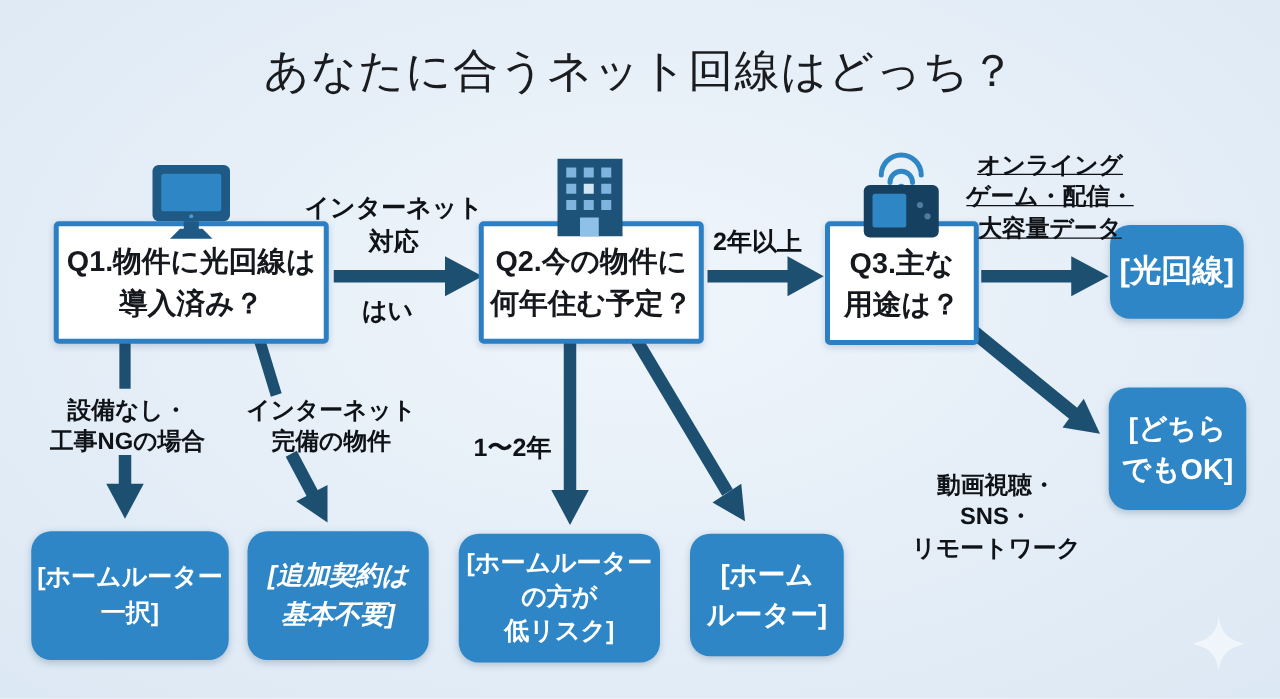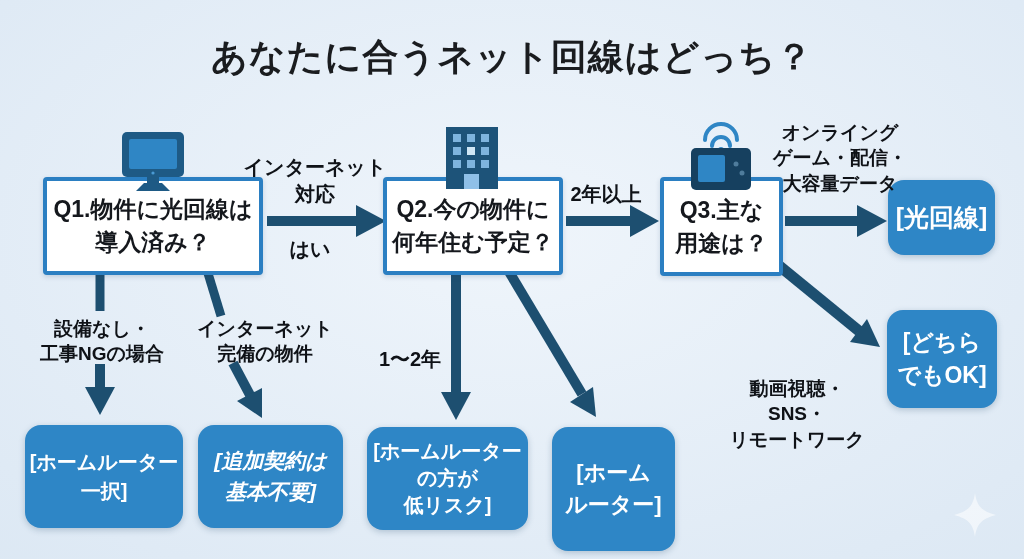--- a/index.html
+++ b/index.html
@@ -3,21 +3,21 @@
 <meta charset="utf-8">
 <style>
   html,body{margin:0;padding:0;}
   .stage{
     position:relative;width:1024px;height:559px;overflow:hidden;
     background:radial-gradient(120% 130% at 50% 42%, #eff5fb 0%, #dfeaf5 52%, #d2e1ef 100%);
     font-family:"Liberation Sans","DejaVu Sans",sans-serif;
   }
   .title{
     position:absolute;left:0;right:0;top:33px;text-align:center;
-    font-size:36px;font-weight:700;color:#1a1c1f;letter-spacing:1px;z-index:5;
+    font-size:36px;font-weight:400;color:#1a1c1f;letter-spacing:1px;z-index:5;
   }
   svg.edges{position:absolute;left:0;top:0;z-index:1;}
   svg.icons{position:absolute;left:0;top:0;z-index:3;pointer-events:none;}
   .qbox{
     position:absolute;background:#ffffff;border:4px solid #2b7fc2;border-radius:4px;
     display:flex;align-items:center;justify-content:center;text-align:center;
     font-weight:bold;color:#15181d;white-space:pre-line;line-height:1.42;
     box-shadow:0 2px 5px rgba(27,66,104,.18);z-index:2;box-sizing:border-box;
   }
   .rbox{
@@ -95,28 +95,28 @@
   <div class="rbox" style="left:888px;top:180px;width:107px;height:75px;font-size:25px;">[光回線]</div>
   <div class="rbox" style="left:887px;top:310px;width:110px;height:98px;font-size:23px;">[どちら
 でもOK]</div>
   <div class="rbox" style="left:25px;top:425px;width:158px;height:103px;font-size:20px;">[ホームルーター
 一択]</div>
   <div class="rbox" style="left:198px;top:425px;width:145px;height:103px;font-size:21px;font-style:italic;">[追加契約は
 基本不要]</div>
   <div class="rbox" style="left:367px;top:427px;width:161px;height:103px;font-size:20px;line-height:1.35;">[ホームルーター
 の方が
 低リスク]</div>
-  <div class="rbox" style="left:552px;top:427px;width:123px;height:124px;font-size:22px;">[ホーム
+  <div class="rbox" style="left:552px;top:427px;width:123px;height:98px;font-size:22px;">[ホーム
 ルーター]</div>
 
   <div class="elabel" style="left:240px;top:154px;width:150px;font-size:20px;">インターネット
 対応</div>
   <div class="elabel" style="left:260px;top:236px;width:100px;font-size:20px;">はい</div>
   <div class="elabel" style="left:546px;top:181px;width:120px;font-size:20px;">2年以上</div>
-  <div class="elabel" style="left:765px;top:120px;width:150px;font-size:19px;">オンライング
+  <div class="elabel" style="left:765px;top:120px;width:150px;font-size:19px;text-decoration:underline;">オンライング
 ゲーム・配信・
 大容量データ</div>
   <div class="elabel" style="left:22px;top:316px;width:160px;font-size:19px;">設備なし・
 工事NGの場合</div>
   <div class="elabel" style="left:185px;top:316px;width:160px;font-size:19px;">インターネット
 完備の物件</div>
   <div class="elabel" style="left:360px;top:331px;width:100px;font-size:20px;margin-top:15px;">1〜2年</div>
   <div class="elabel" style="left:712px;top:329px;width:170px;font-size:19px;margin-top:47px;">動画視聴・
 SNS・
 リモートワーク</div>

